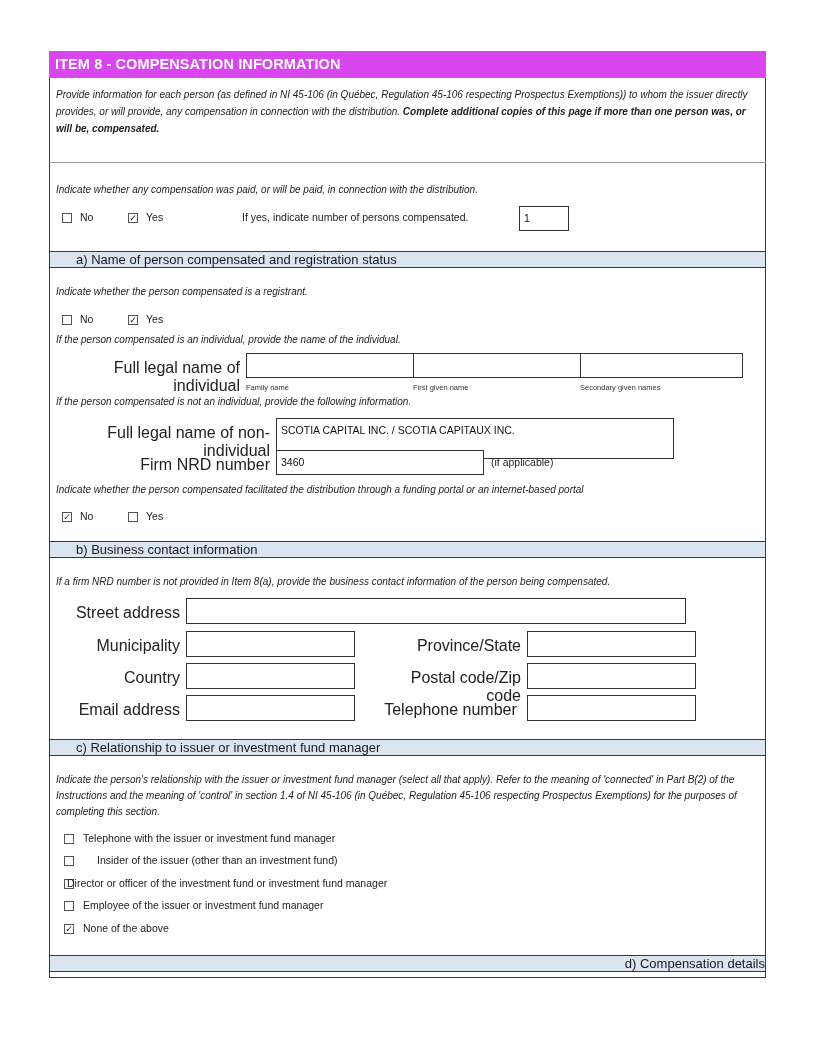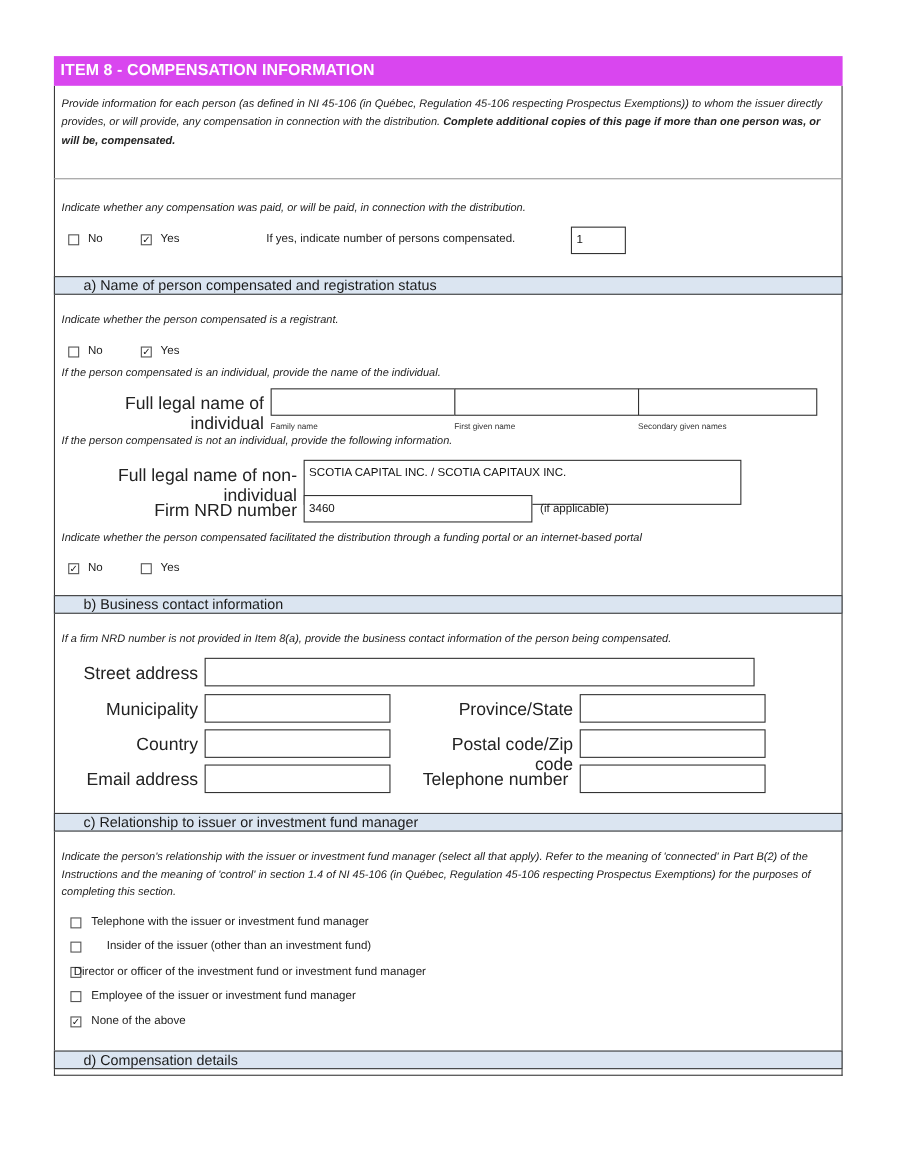--- a/index.html
+++ b/index.html
@@ -103,13 +103,13 @@
 <div class="cb-label" style="left:83px; top:832px;">Telephone with the issuer or investment fund manager</div>
 <div class="cb" style="left:64px; top:856px;" aria-checked="false"></div>
 <div class="cb-label" style="left:83px; top:854px;margin-left:14px;">Insider of the issuer (other than an investment fund)</div>
 <div class="cb" style="left:64px; top:879px;" aria-checked="false"></div>
 <div class="cb-label" style="left:67px; top:877px;">Director or officer of the investment fund or investment fund manager</div>
 <div class="cb" style="left:64px; top:901px;" aria-checked="false"></div>
 <div class="cb-label" style="left:83px; top:899px;">Employee of the issuer or investment fund manager</div>
 <div class="cb" style="left:64px; top:924px;" aria-checked="true"><span>✓</span></div>
 <div class="cb-label" style="left:83px; top:922px;">None of the above</div>
 
-<div class="sec-head" style="top:955px;">d) Compensation details</div>
+<div class="sec-head" style="top:955px;text-align:right;">d) Compensation details</div>
 
 </body></html>

